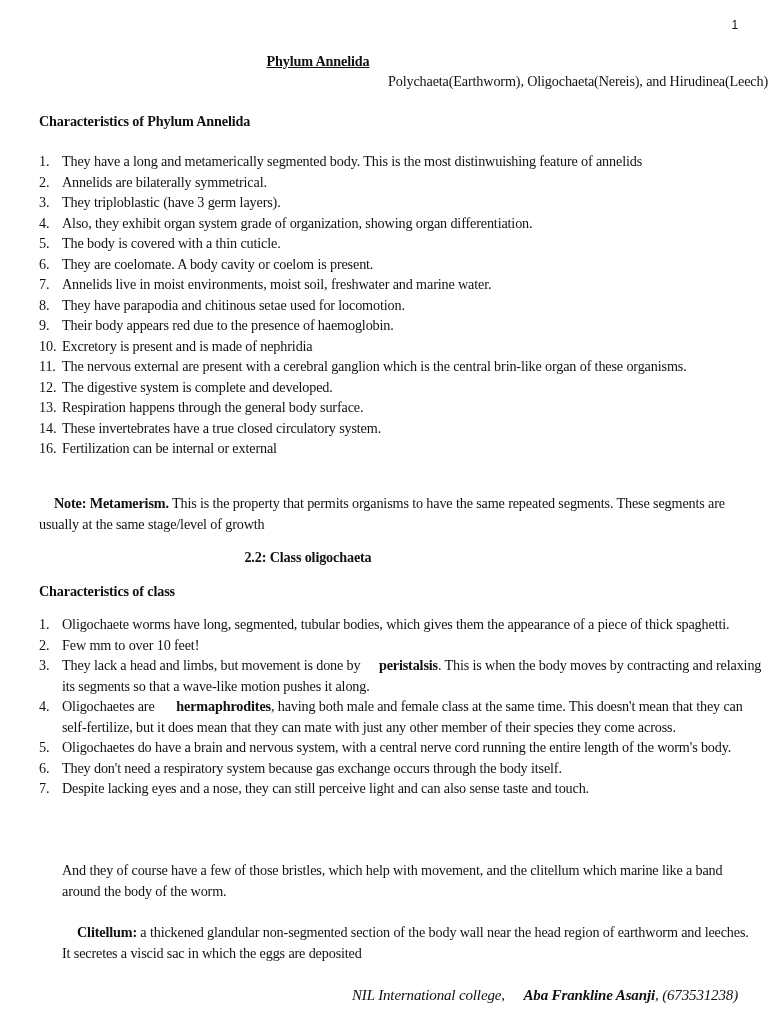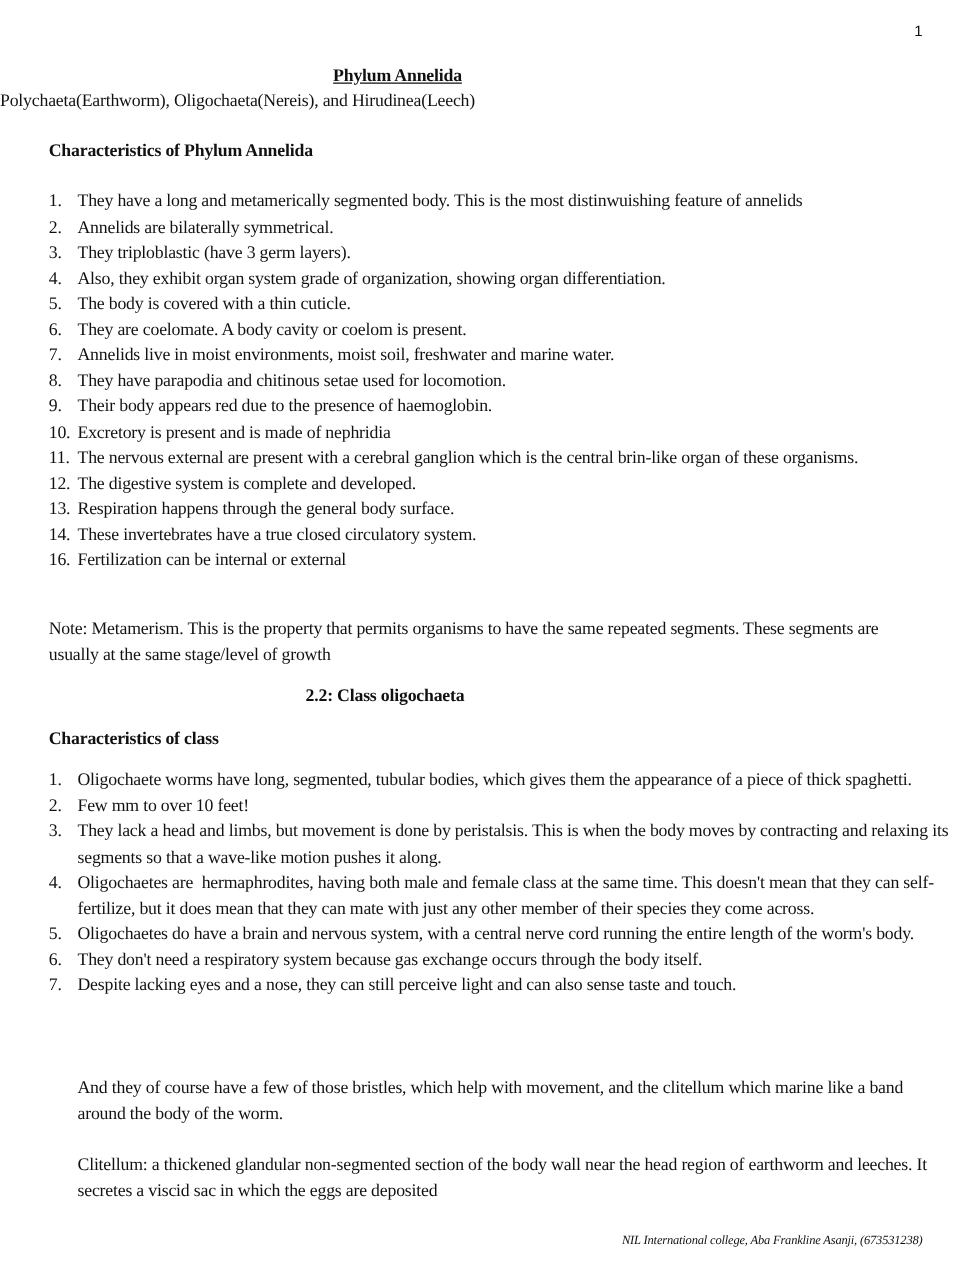--- a/index.html
+++ b/index.html
@@ -4,31 +4,31 @@
 <style>
   html, body { margin: 0; padding: 0; background: #ffffff; }
   body {
     width: 768px; height: 1024px; position: relative; overflow: hidden;
     font-family: "Liberation Serif", serif; color: #111111;
     font-size: 14.2px; letter-spacing: -0.15px;
   }
   .abs { position: absolute; white-space: nowrap; }
   .page-num { top: 18px; right: 30px; font-family: "Liberation Sans", sans-serif; font-size: 12px; }
   .title { top: 53px; left: 0; width: 636px; text-align: center; font-weight: bold; text-decoration: underline; }
-  .subtitle { top: 73px; left: 0; width: 768px; text-align: left; }
+  .subtitle { top: 73px; left: 0; width: 768px; text-align: right; }
   .h-bold { font-weight: bold; left: 39px; }
   .list { position: absolute; left: 39px; margin: 0; padding: 0; list-style: none; }
   .list li { position: relative; line-height: 20.5px; padding-left: 23px; }
   .list li .num { position: absolute; left: 0; top: 0; }
   .list.wide li { width: 700px; white-space: normal; }
   .list.nw li { white-space: nowrap; }
   .para { position: absolute; white-space: normal; line-height: 20.5px; }
-  b { font-weight: normal; }
+  b { font-weight: bold; margin-left: 15px; }
   .center { left: 0; width: 616px; text-align: center; }
-  .footer { top: 987px; right: 30px; font-style: italic; font-size: 10px; }
+  .footer { top: 987px; right: 30px; font-style: italic; font-size: 15px; }
 </style>
 </head>
 <body>
 
 <div class="abs page-num">1</div>
 
 <div class="abs title">Phylum Annelida</div>
 <div class="abs subtitle">Polychaeta(Earthworm), Oligochaeta(Nereis), and Hirudinea(Leech)</div>
 
 <div class="abs h-bold" style="top:113px;">Characteristics of Phylum Annelida</div>

